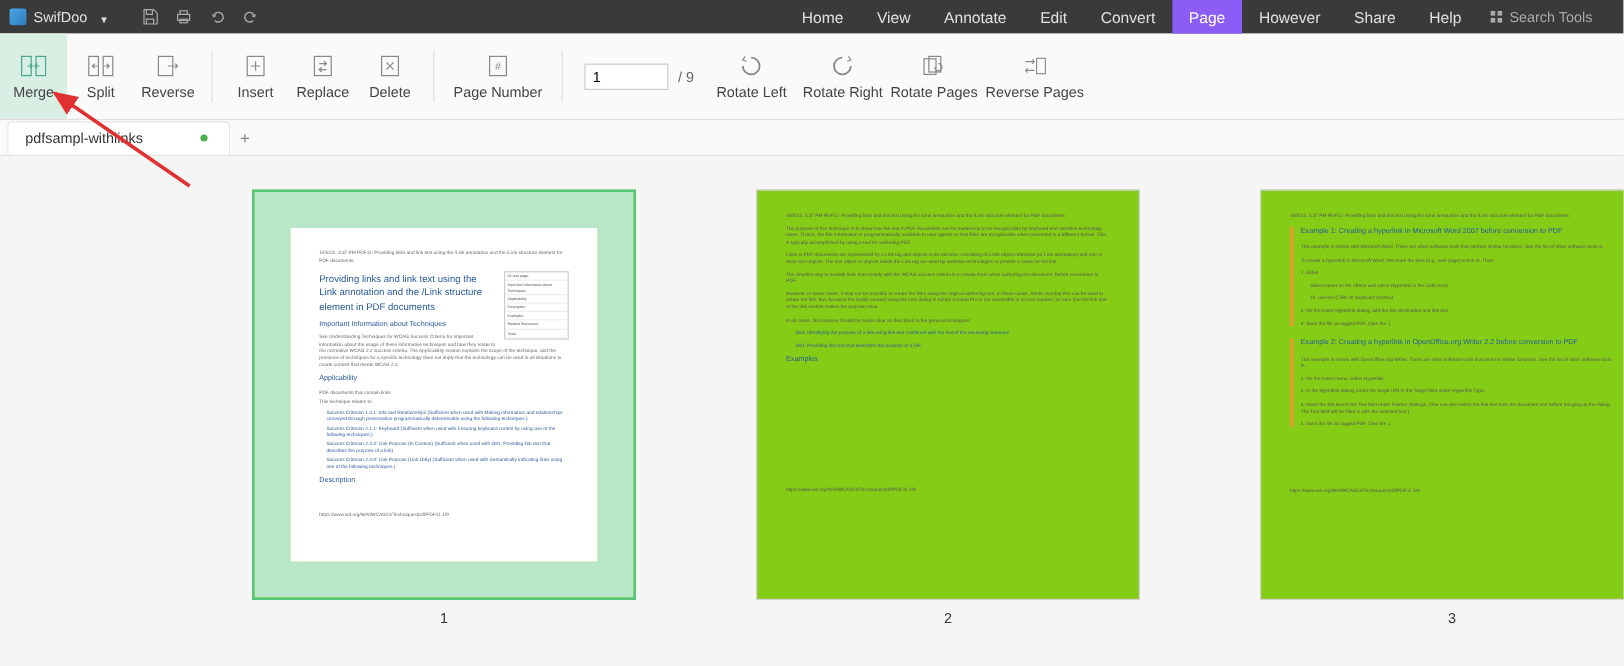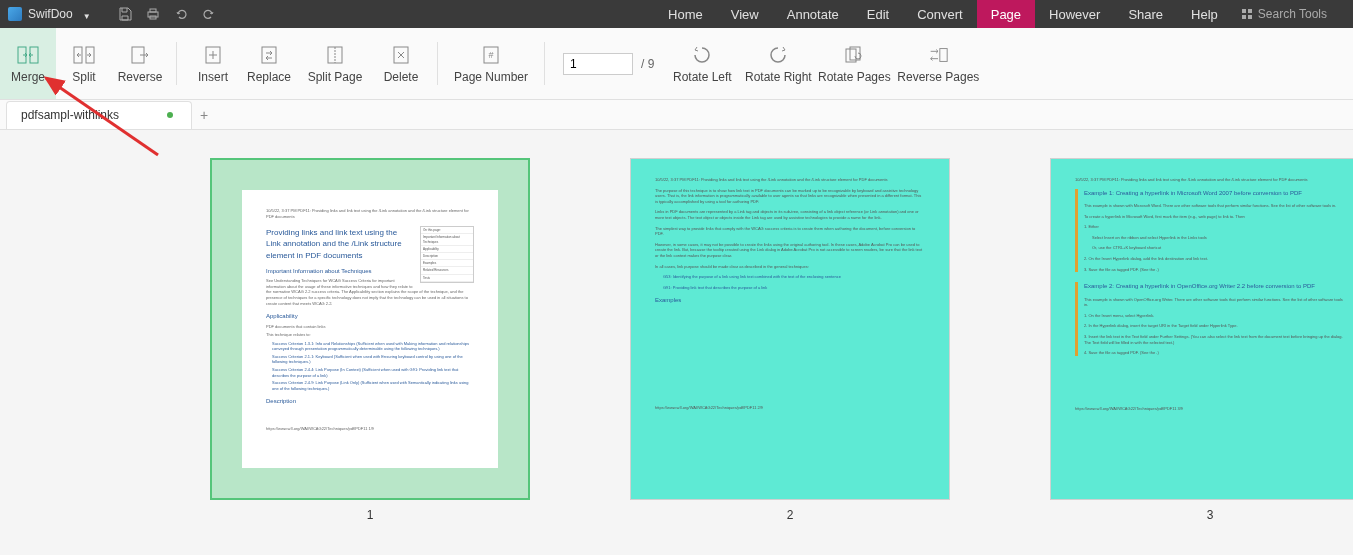--- a/index.html
+++ b/index.html
@@ -7,21 +7,21 @@
 
 
 .title-bar { height: 28px; background: #3a3a3a; display: flex; align-items: center; color: #e0e0e0; font-size: 12px; }
 .app-name { display: flex; align-items: flex-end; gap: 6px; padding: 0 8px; }
 .app-logo { width: 14px; height: 14px; background: linear-gradient(135deg,#4aa8e8,#2d7bc0); border-radius: 2px; }
 .title-dd { font-size: 8px; margin-left: 4px; }
 .title-icons { display: flex; margin-left: 12px; }
 .title-icons .ic { width: 28px; height: 28px; display: flex; align-items: center; justify-content: center; color: #aaa; }
 .menu { margin-left: auto; display: flex; height: 100%; }
 .menu-item { padding: 0 14px; display: flex; align-items: center; cursor: pointer; font-size: 13px; }
-.menu-item.active { background: #be185d; color: #fff; }
+.menu-item.active { background: #8b5cf6; color: #fff; }
 .menu-item.search { color: #aaa; font-size: 12px; padding-left: 10px; padding-right: 26px; }
 .menu-item.search .si { margin-right: 6px; }
 
 
 .toolbar { height: 72px; background: #fafafa; border-bottom: 1px solid #e0e0e0; display: flex; }
 .tool { width: 56px; display: flex; flex-direction: column; align-items: center; justify-content: center; gap: 4px; font-size: 12px; color: #444; cursor: pointer; }
 .tool.wide { width: 76px; }
 .tool.hl { background: #d9efe3; }
 .tool .ti { width: 22px; height: 22px; display: flex; align-items: center; justify-content: center; }
 .sep { width: 1px; background: #e0e0e0; margin: 14px 8px; }
@@ -31,21 +31,21 @@
 
 
 .tabs { height: 30px; background: #fafafa; border-bottom: 1px solid #e0e0e0; display: flex; align-items: center; }
 .tab { height: 28px; padding: 0 18px 0 14px; border: 1px solid #e0e0e0; border-bottom: none; border-radius: 4px 4px 0 0; background: #fff; display: flex; align-items: center; font-size: 12px; color: #333; margin-left: 6px; gap: 8px; }
 .tab .dot { width: 6px; height: 6px; border-radius: 50%; background: #4caf50; margin-left: 40px; }
 .add-tab { width: 24px; text-align: center; color: #888; font-size: 14px; cursor: pointer; }
 
 
 .thumbs { height: 420px; background: #f5f5f5; display: flex; gap: 100px; padding: 28px 210px; }
 .thumb-wrap { display: flex; flex-direction: column; align-items: center; gap: 8px; }
-.thumb { width: 320px; height: 345px; background: #5eead4; border: 1px solid #d0d0d0; position: relative; }
+.thumb { width: 320px; height: 345px; background: #84cc16; border: 1px solid #d0d0d0; position: relative; }
 .thumb.sel { border: 2px solid #55c57a; box-shadow: 0 0 0 30px #b8e6c8 inset; padding: 30px; }
 .thumb.sel .doc { position: absolute; inset: 30px; background: #fff; }
 .thumb .doc { padding: 18px 24px; font-size: 4px; color: #555; line-height: 1.4; overflow: hidden; }
 .pgnum { font-size: 12px; color: #333; }
 
 
 .d1-title { color: #2a5a9a; font-size: 8px; font-weight: 500; margin: 8px 0 4px; }
 .d1-h { color: #2a5a9a; font-size: 6px; margin: 6px 0 3px; }
 .d1-p { font-size: 4px; color: #666; margin-bottom: 3px; }
 .d1-li { font-size: 4px; color: #2a5a9a; margin: 2px 0 2px 6px; }
@@ -162,29 +162,20 @@
     <span>Insert</span>
   </div>
   <div class="tool">
     <div class="ti">
         <svg width="18" height="20" viewBox="0 0 18 20">
           <rect x="2" y="2" width="14" height="16" fill="none" stroke="#888"></rect>
           <path d="M6 8h6m-2-2l2 2-2 2 M12 13H6m2 2l-2-2 2-2" stroke="#888" fill="none"></path>
         </svg>
       </div>
     <span>Replace</span>
-  </div>
-  <div class="tool wide">
-    <div class="ti">
-        <svg width="18" height="20" viewBox="0 0 18 20">
-          <rect x="2" y="2" width="14" height="16" fill="none" stroke="#888"></rect>
-          <line x1="9" y1="2" x2="9" y2="18" stroke="#888" stroke-dasharray="2 1"></line>
-        </svg>
-      </div>
-    <span>Split Page</span>
   </div>
   <div class="tool">
     <div class="ti">
         <svg width="18" height="20" viewBox="0 0 18 20">
           <rect x="2" y="2" width="14" height="16" fill="none" stroke="#888"></rect>
           <path d="M6 7l6 6M12 7l-6 6" stroke="#888"></path>
         </svg>
       </div>
     <span>Delete</span>
   </div>

